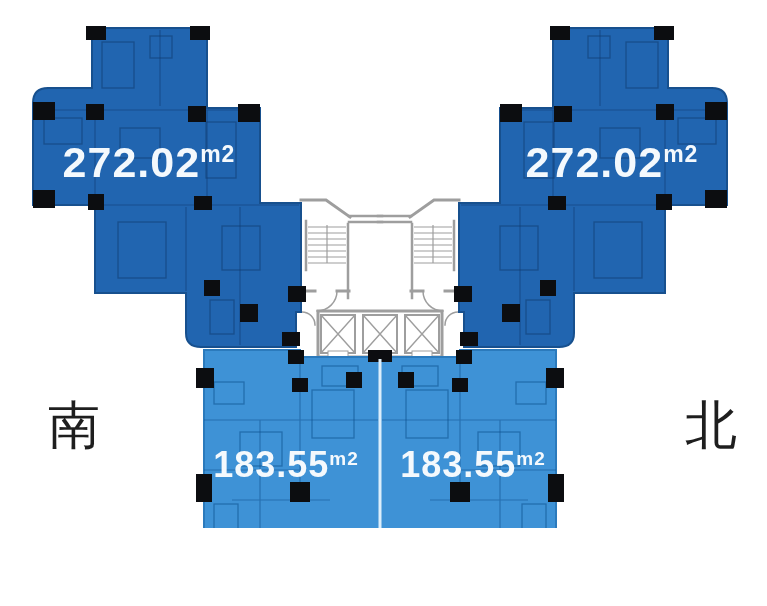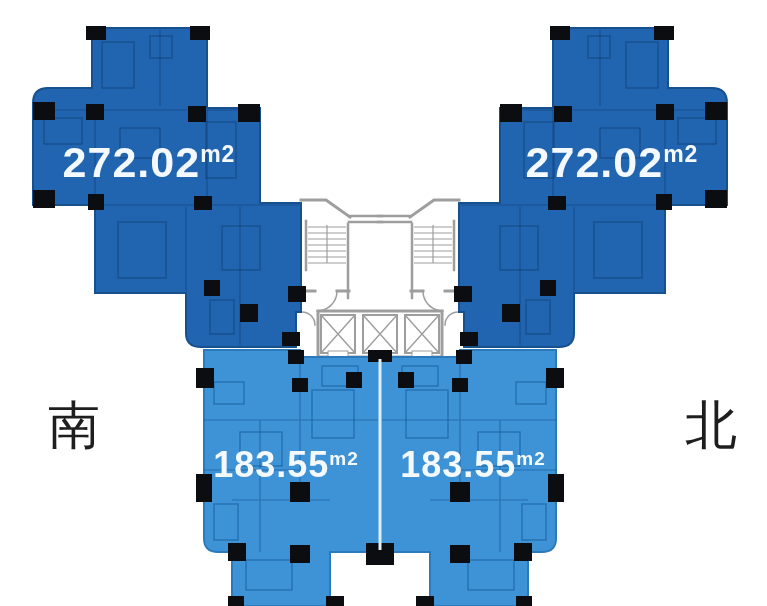--- a/index.html
+++ b/index.html
@@ -1,16 +1,16 @@
 <!DOCTYPE html>
 <html style="--background: #ffffff; --unit_large: #2165b0; --unit_small: #3e92d6; --column: #0c0d10; --wall: #9e9e9e; --area_text: #f4f9fd; --compass_text: #1e1e1e; --divider: #dceefb;"><head>
 <meta charset="utf-8">
 <style>
   html,body{margin:0;padding:0;background:#ffffff;}
-  .stage{position:relative;width:767px;height:606px;background:var(--background,#fff);overflow:hidden;}
+  .stage{position:relative;width:767px;height:528px;background:var(--background,#fff);overflow:hidden;}
   svg{display:block;}
   .unit-large{fill:var(--unit_large);stroke:#17508e;stroke-width:2;}
   .unit-small{fill:var(--unit_small);stroke:#2b7abc;stroke-width:2;}
   .cols rect{fill:var(--column);}
   .wall{stroke:var(--wall);fill:none;stroke-linecap:square;}
   .treads path{stroke:var(--wall);stroke-width:1.2;fill:none;}
   .lines-l{stroke:#0f3a6e;opacity:.5;fill:none;stroke-width:1.2;}
   .boxes-l rect{fill:none;stroke:#0f3a6e;opacity:.55;stroke-width:1.3;}
   .lines-s{stroke:#0d4e8e;opacity:.5;fill:none;stroke-width:1.2;}
   .boxes-s rect{fill:none;stroke:#0d4e8e;opacity:.55;stroke-width:1.3;}

